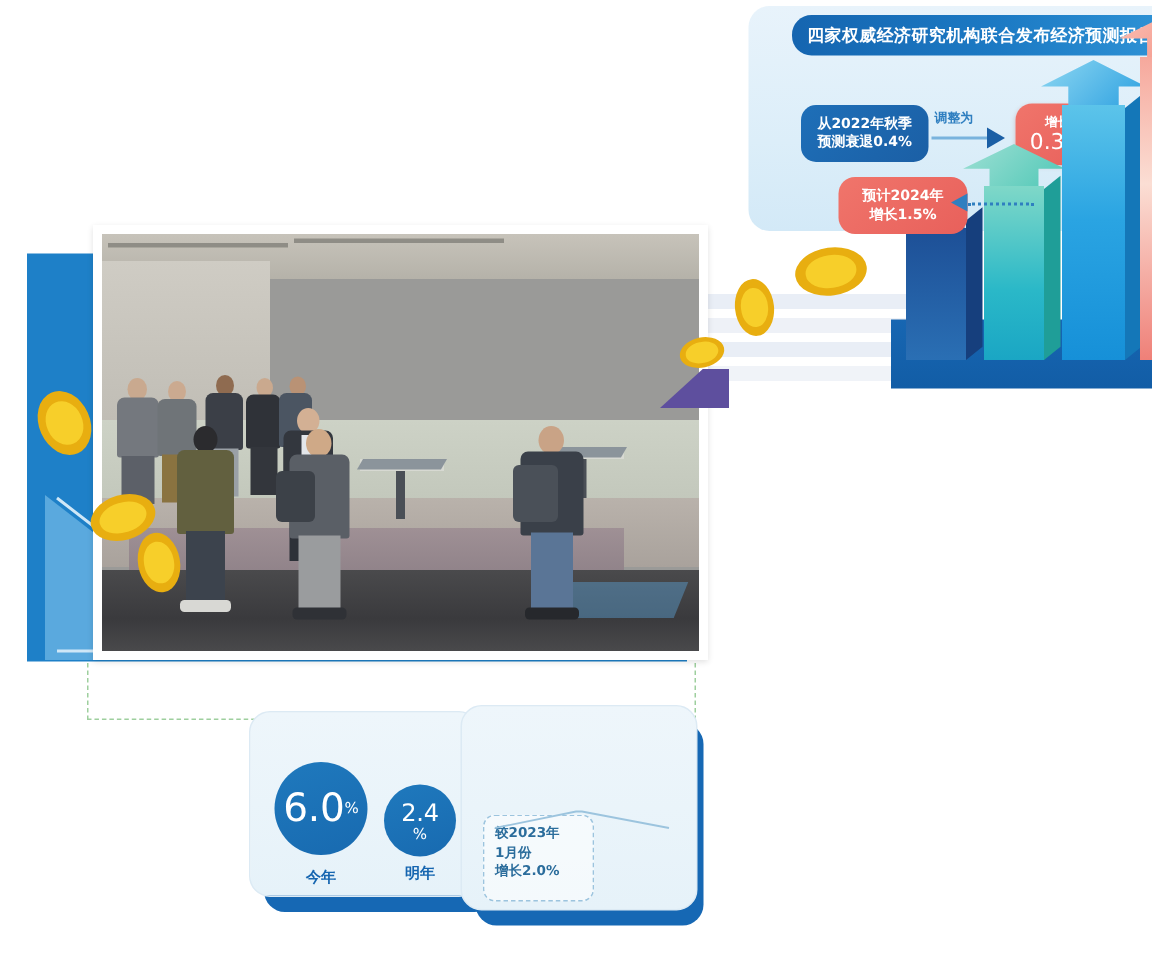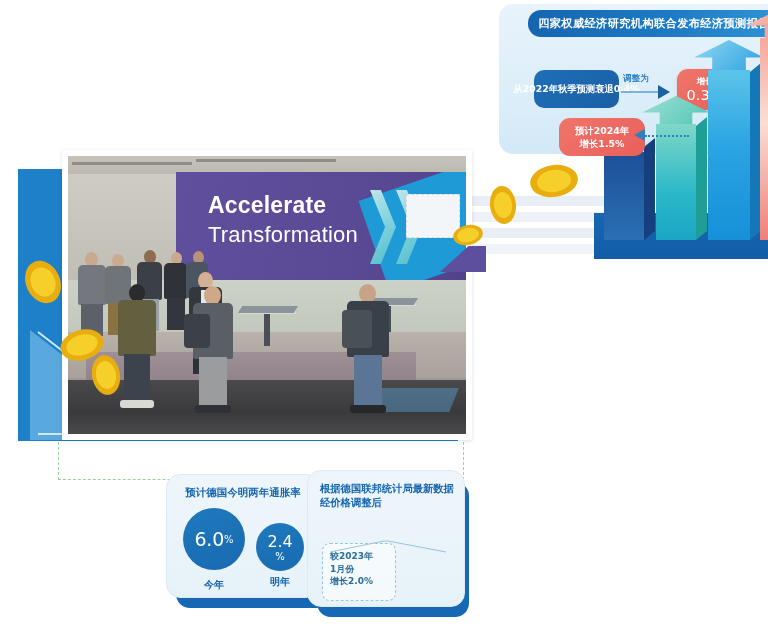--- a/index.html
+++ b/index.html
@@ -29,21 +29,21 @@
     white-space:nowrap;
   }
   .lead-line{
     position:absolute;left:36px;top:38px;width:140px;
     color:#2f7fc0;font-size:9.6px;line-height:12.5px;font-weight:bold;
   }
   .blue-pill{
     position:absolute;left:35px;top:66px;width:85px;height:38px;
     background:linear-gradient(135deg,#1e6fb8 0%,#1b5fa5 100%);
     border-radius:10px;
-    display:flex;align-items:center;justify-content:center;
+    display:flex;flex-direction:column;align-items:center;justify-content:center;
   }
   .blue-pill span{color:#fff;font-size:9.3px;line-height:12.5px;font-weight:bold;white-space:nowrap;}
   .adjust-label{
     position:absolute;left:124px;top:69px;
     color:#2f7fc0;font-size:8.6px;font-weight:bold;white-space:nowrap;
   }
   .adjust-line{
     position:absolute;left:122px;top:87px;width:38px;height:2px;
     background:#79b3dd;
   }
@@ -186,21 +186,21 @@
   }
   .card-title{
     color:#1565b0;font-weight:bold;text-align:center;
   }
   .circle{
     position:absolute;border-radius:50%;
     background:linear-gradient(160deg,#1f79bd 0%,#186ab0 100%);
     display:flex;align-items:center;justify-content:center;
     color:#ffffff;
   }
-  .circle .num{font-size:19px;letter-spacing:-.2px;}
+  .circle .num{font-size:26px;letter-spacing:-.2px;}
   .circle .num.small{font-size:16px;}
   .circle .pct{font-size:10px;}
   .circ-label{
     position:absolute;color:#1565b0;font-size:10px;font-weight:bold;text-align:center;
   }
 
   .card2-title{color:#1565b0;font-size:10.3px;font-weight:bold;line-height:14px;}
   .card2-sub{color:#2f6f9e;font-size:9.8px;line-height:13.5px;}
   .subbox{
     position:absolute;width:74px;height:58px;
@@ -304,28 +304,20 @@
   </svg>
 
   <div class="photo-frame"></div>
   <div class="photo">
 
     <div class="ph-ceiling"></div>
     <div class="ph-ceilbar" style="left:4px;width:120px;"></div>
     <div class="ph-ceilbar" style="left:128px;width:140px;top:3px;"></div>
     <div class="ph-wallL"></div>
 
-    <div class="ph-banner">
-      <div class="ph-blue-corner"></div>
-      <div class="acc">Accelerate</div>
-      <div class="tra">Transformation</div>
-      <div class="chev" style="right:70px;top:18px;"></div>
-      <div class="chev" style="right:44px;top:18px;"></div>
-      <div class="ph-white-patch"></div>
-    </div>
 
     <div class="ph-floorwall"></div>
     <div class="ph-floor"></div>
     <div class="ph-stage"></div>
     <div class="ph-darkfloor"></div>
     <div class="ph-lightpanel"></div>
 
     <div class="person" style="left:8px;top:96px;">
       <div class="p-head" style="left:9px;top:0;width:13px;height:15px;background:#c9a98f;"></div>
       <div class="p-body" style="left:2px;top:13px;width:28px;height:40px;background:#74787e;"></div>
@@ -412,41 +404,36 @@
   </div>
 
   <div style="position:absolute;left:440px;top:246px;width:46px;height:26px;
               background:#5e4f9e;clip-path:polygon(0 100%,62% 0,100% 0,100% 100%);z-index:12;"></div>
 
   <div class="dashed-top"></div>
   <div class="dashed-box"></div>
 
   <div class="card-shadow" style="left:176px;top:484px;width:154px;height:124px;"></div>
   <div class="card" style="left:166px;top:474px;width:154px;height:124px;">
-    <div class="card-title" style="position:absolute;left:0;top:11px;width:100%;font-size:10.5px;">预计德国今明两年通胀率</div>
 
     <div class="circle" style="left:16px;top:33px;width:62px;height:62px;">
       <span class="num">6.0</span>
         <span class="pct">%</span>
     </div>
     <div class="circ-label" style="left:16px;top:103px;width:62px;">今年</div>
 
     <div class="circle" style="left:89px;top:48px;width:48px;height:48px;flex-direction:column;">
       <span class="num small">2.4</span>
         <span class="pct">%</span>
     </div>
     <div class="circ-label" style="left:89px;top:100px;width:48px;">明年</div>
   </div>
 
   <div class="card-shadow" style="left:317px;top:482px;width:152px;height:135px;"></div>
   <div class="card" style="left:307px;top:470px;width:158px;height:137px;">
-    <div style="position:absolute;left:12px;top:10px;width:140px;">
-      <div class="card2-title">根据德国联邦统计局最新数据</div>
-      <div class="card2-title">经价格调整后</div>
-    </div>
 
     <svg class="brace" style="left:18px;top:68px;" width="124" height="14" viewBox="0 0 124 14">
       <path d="M4 13 L58 2 L62 2 L120 13" fill="none" stroke="#9cc4de" stroke-width="1.2"></path>
     </svg>
 
     <div class="subbox" style="left:14px;top:72px;">
       <span>较2023年</span>
       <span>1月份</span>
       <span class="v">增长2.0%</span>
     </div>

